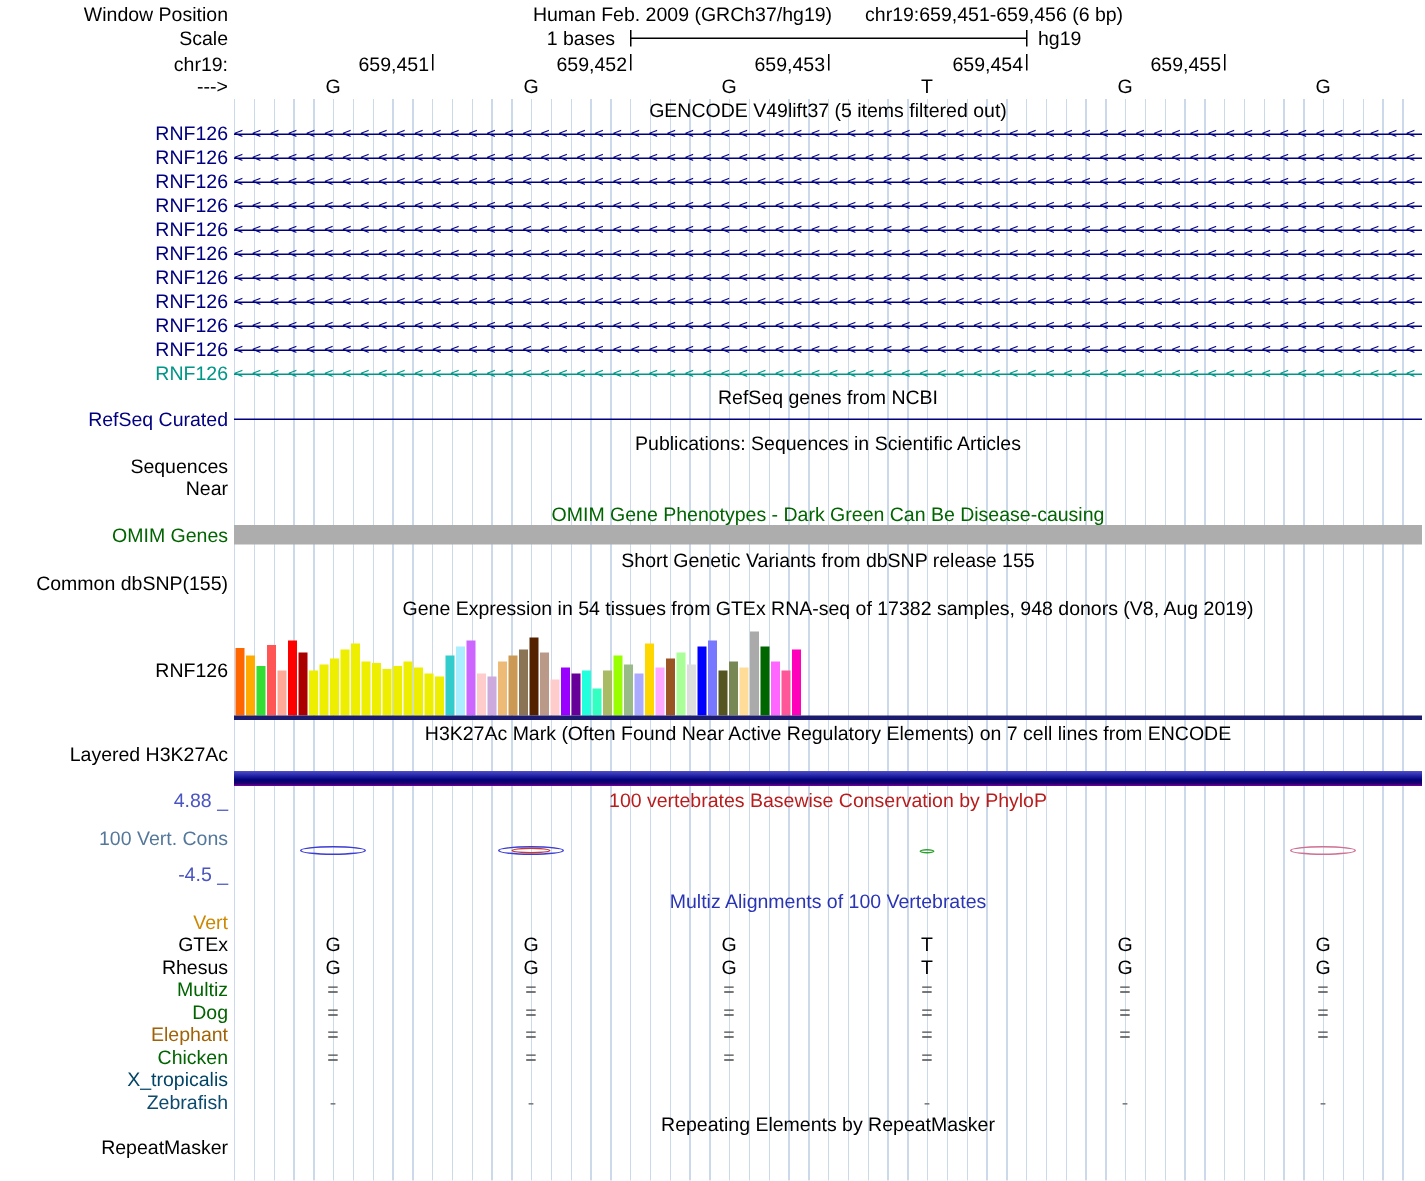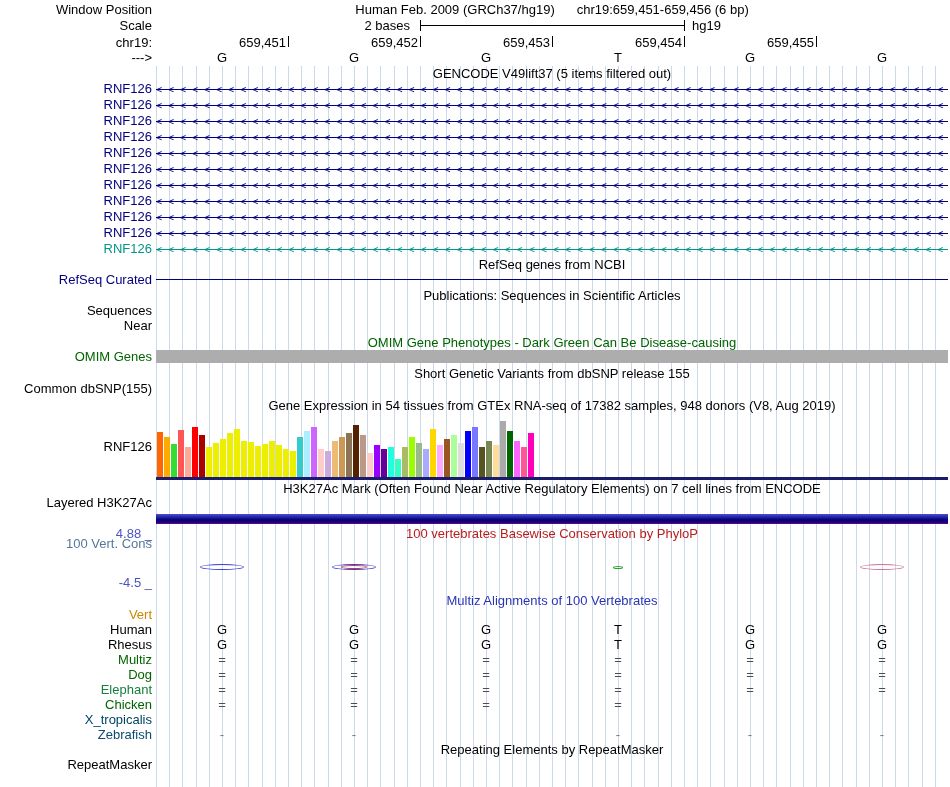--- a/index.html
+++ b/index.html
@@ -42,21 +42,21 @@
 <body>
 
 <div class="guidelines"></div>
 
 <div class="label" style="top:2px">Window Position</div>
 <div class="title" style="top:2px">
   <span>Human Feb. 2009 (GRCh37/hg19)</span><span style="display:inline-block;width:22px"></span><span>chr19:659,451-659,456 (6 bp)</span>
 </div>
 
 <div class="label" style="top:18px">Scale</div>
-<span class="num" style="right:540px;top:18px">2 bases</span>
+<span class="num" style="right:540px;top:18px">1 bases</span>
 <div class="hline" style="left:420px;top:25px;width:264px"></div>
 <div class="vtick" style="left:420px;top:20px;height:11px"></div>
 <div class="vtick" style="left:684px;top:20px;height:11px"></div>
 <span class="num" style="left:692px;top:18px">hg19</span>
 
 <div class="label" style="top:35px">chr19:</div>
 <span class="num" style="right:664px;top:35px">659,451</span>
 <span class="num" style="right:532px;top:35px">659,452</span>
 <span class="num" style="right:400px;top:35px">659,453</span>
 <span class="num" style="right:268px;top:35px">659,454</span>
@@ -208,34 +208,34 @@
     <div class="gtex-bar" style="left: 372px; height: 44px; background: rgb(255, 0, 187);"></div>
   </div>
 <div class="gtex-base"></div>
 
 <div class="title" style="top:481px">H3K27Ac Mark (Often Found Near Active Regulatory Elements) on 7 cell lines from ENCODE</div>
 <div class="label" style="top:495px">Layered H3K27Ac</div>
 <div class="h3k-bar"></div>
 
 <span class="num r" id="phylop-max" style="right: 798px; top: 526px; color: rgb(74, 85, 192);">4.88 _</span>
 <div class="title" id="phylop-title" style="top: 526px; color: #b91c1c;">100 vertebrates Basewise Conservation by PhyloP</div>
-<div class="label" id="cons-label" style="top: 536px; color: rgb(84, 120, 155);">100 Vert. Cons</div>
+<div class="label" id="cons-label" style="top: 551px; color: rgb(84, 120, 155);">100 Vert. Cons</div>
 <div id="phylop-marks">
     <div class="mark" style="left: 200px; top: 564px; width: 44px; height: 6px; border: 1px solid rgb(59, 59, 214);"></div>
     <div class="mark" style="left: 332px; top: 564px; width: 44px; height: 6px; border: 1px solid rgb(59, 59, 214);"></div>
     <div class="mark" style="left: 341px; top: 565px; width: 26px; height: 4px; border: 1px solid rgb(194, 59, 59);"></div>
     <div class="mark" style="left: 613px; top: 565.5px; width: 10px; height: 3px; border: 1px solid rgb(44, 160, 44);"></div>
     <div class="mark" style="left: 860px; top: 564px; width: 44px; height: 6px; border: 1px solid rgb(207, 111, 147);"></div>
   </div>
 <span class="num r" id="phylop-min" style="right: 798px; top: 575px; color: rgb(74, 85, 192);">-4.5 _</span>
 
 <div class="title" id="multiz-title" style="top: 593px; color: rgb(42, 53, 181);">Multiz Alignments of 100 Vertebrates</div>
 <div id="multiz-rows">
     <div class="label" style="top: 607px; color: rgb(204, 136, 0);">Vert</div>
-    <div class="label" style="top: 622px; color: rgb(0, 0, 0);">Human</div>
+    <div class="label" style="top: 622px; color: rgb(0, 0, 0);">GTEx</div>
     <div class="mz-cell" style="left: 213px; top: 622px; color: rgb(0, 0, 0);">G</div>
     <div class="mz-cell" style="left: 345px; top: 622px; color: rgb(0, 0, 0);">G</div>
     <div class="mz-cell" style="left: 477px; top: 622px; color: rgb(0, 0, 0);">G</div>
     <div class="mz-cell" style="left: 609px; top: 622px; color: rgb(0, 0, 0);">T</div>
     <div class="mz-cell" style="left: 741px; top: 622px; color: rgb(0, 0, 0);">G</div>
     <div class="mz-cell" style="left: 873px; top: 622px; color: rgb(0, 0, 0);">G</div>
     <div class="label" style="top: 637px; color: rgb(0, 0, 0);">Rhesus</div>
     <div class="mz-cell" style="left: 213px; top: 637px; color: rgb(0, 0, 0);">G</div>
     <div class="mz-cell" style="left: 345px; top: 637px; color: rgb(0, 0, 0);">G</div>
     <div class="mz-cell" style="left: 477px; top: 637px; color: rgb(0, 0, 0);">G</div>
@@ -249,21 +249,21 @@
     <div class="mz-cell" style="left: 609px; top: 652px; color: rgb(77, 77, 77);">=</div>
     <div class="mz-cell" style="left: 741px; top: 652px; color: rgb(77, 77, 77);">=</div>
     <div class="mz-cell" style="left: 873px; top: 652px; color: rgb(77, 77, 77);">=</div>
     <div class="label" style="top: 667px; color: rgb(0, 100, 0);">Dog</div>
     <div class="mz-cell" style="left: 213px; top: 667px; color: rgb(77, 77, 77);">=</div>
     <div class="mz-cell" style="left: 345px; top: 667px; color: rgb(77, 77, 77);">=</div>
     <div class="mz-cell" style="left: 477px; top: 667px; color: rgb(77, 77, 77);">=</div>
     <div class="mz-cell" style="left: 609px; top: 667px; color: rgb(77, 77, 77);">=</div>
     <div class="mz-cell" style="left: 741px; top: 667px; color: rgb(77, 77, 77);">=</div>
     <div class="mz-cell" style="left: 873px; top: 667px; color: rgb(77, 77, 77);">=</div>
-    <div class="label" style="top: 682px; color: #15803d;">Elephant</div>
+    <div class="label" style="top: 682px; color: #a16207;">Elephant</div>
     <div class="mz-cell" style="left: 213px; top: 682px; color: rgb(77, 77, 77);">=</div>
     <div class="mz-cell" style="left: 345px; top: 682px; color: rgb(77, 77, 77);">=</div>
     <div class="mz-cell" style="left: 477px; top: 682px; color: rgb(77, 77, 77);">=</div>
     <div class="mz-cell" style="left: 609px; top: 682px; color: rgb(77, 77, 77);">=</div>
     <div class="mz-cell" style="left: 741px; top: 682px; color: rgb(77, 77, 77);">=</div>
     <div class="mz-cell" style="left: 873px; top: 682px; color: rgb(77, 77, 77);">=</div>
     <div class="label" style="top: 697px; color: rgb(0, 100, 0);">Chicken</div>
     <div class="mz-cell" style="left: 213px; top: 697px; color: rgb(77, 77, 77);">=</div>
     <div class="mz-cell" style="left: 345px; top: 697px; color: rgb(77, 77, 77);">=</div>
     <div class="mz-cell" style="left: 477px; top: 697px; color: rgb(77, 77, 77);">=</div>

